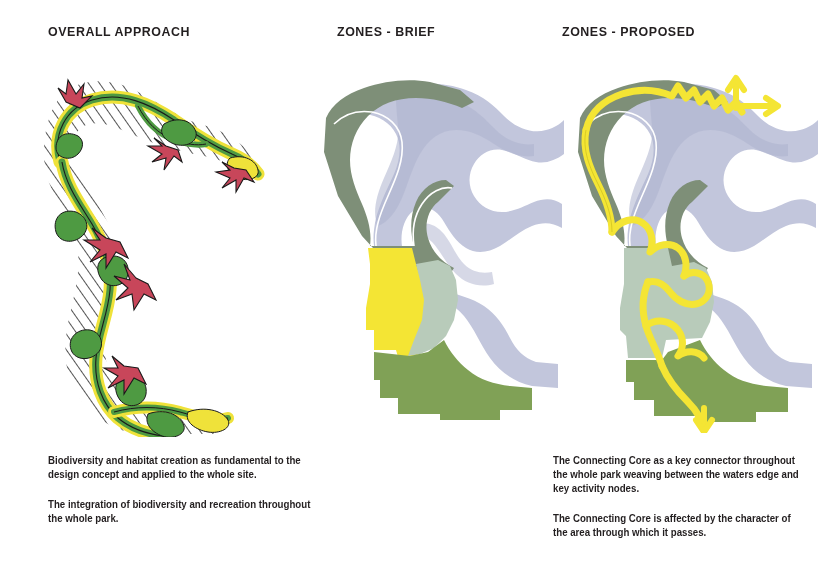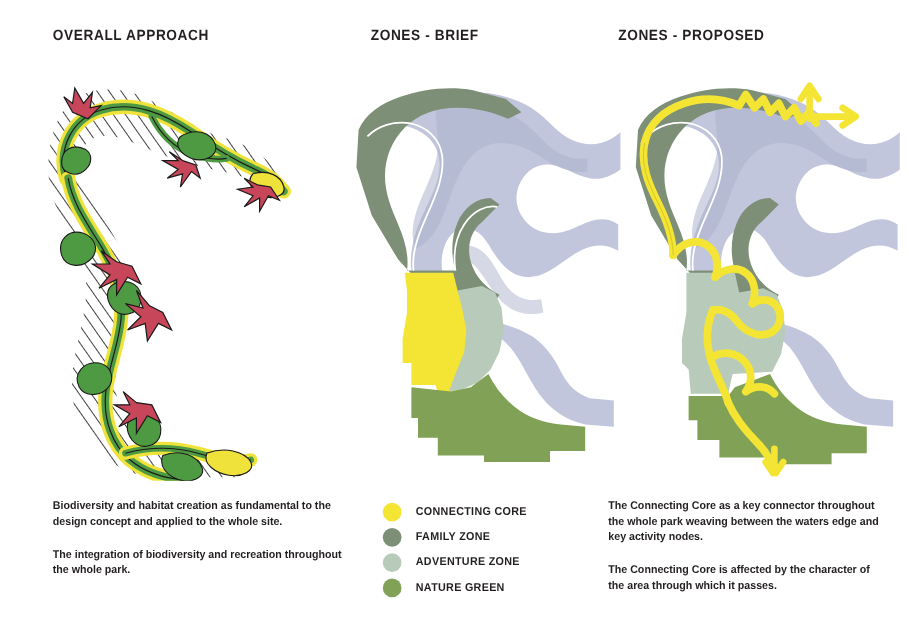--- a/index.html
+++ b/index.html
@@ -255,38 +255,20 @@
         </g>
 
         <g>
           <path d="M46,56 C56,46 70,42 84,44 C100,47 112,58 114,74
                    C116,92 108,110 100,128 C92,146 86,162 88,178" fill="none" stroke="#ffffff" stroke-width="1.6"></path>
           <path d="M126,178 C124,164 126,148 134,136 C142,124 154,118 164,120" fill="none" stroke="#ffffff" stroke-width="1.6"></path>
         </g>
       </svg>
     </div>
 
-    <div class="legend">
-      <div class="legend-row">
-        <span class="legend-swatch" style="background:#F4E534"></span>
-        <span class="legend-label">CONNECTING CORE</span>
-      </div>
-      <div class="legend-row">
-        <span class="legend-swatch" style="background:#7E8F78"></span>
-        <span class="legend-label">FAMILY ZONE</span>
-      </div>
-      <div class="legend-row">
-        <span class="legend-swatch" style="background:#B8CBBA"></span>
-        <span class="legend-label">ADVENTURE ZONE</span>
-      </div>
-      <div class="legend-row">
-        <span class="legend-swatch" style="background:#80A156"></span>
-        <span class="legend-label">NATURE GREEN</span>
-      </div>
-    </div>
   </div>
 
   <div class="panel panel-proposed">
 
     <div class="panel-title title-proposed">ZONES - PROPOSED</div>
 
     <div class="figure fig-proposed">
       <svg viewBox="0 0 280 365" xmlns="http://www.w3.org/2000/svg">
 
         <g>

